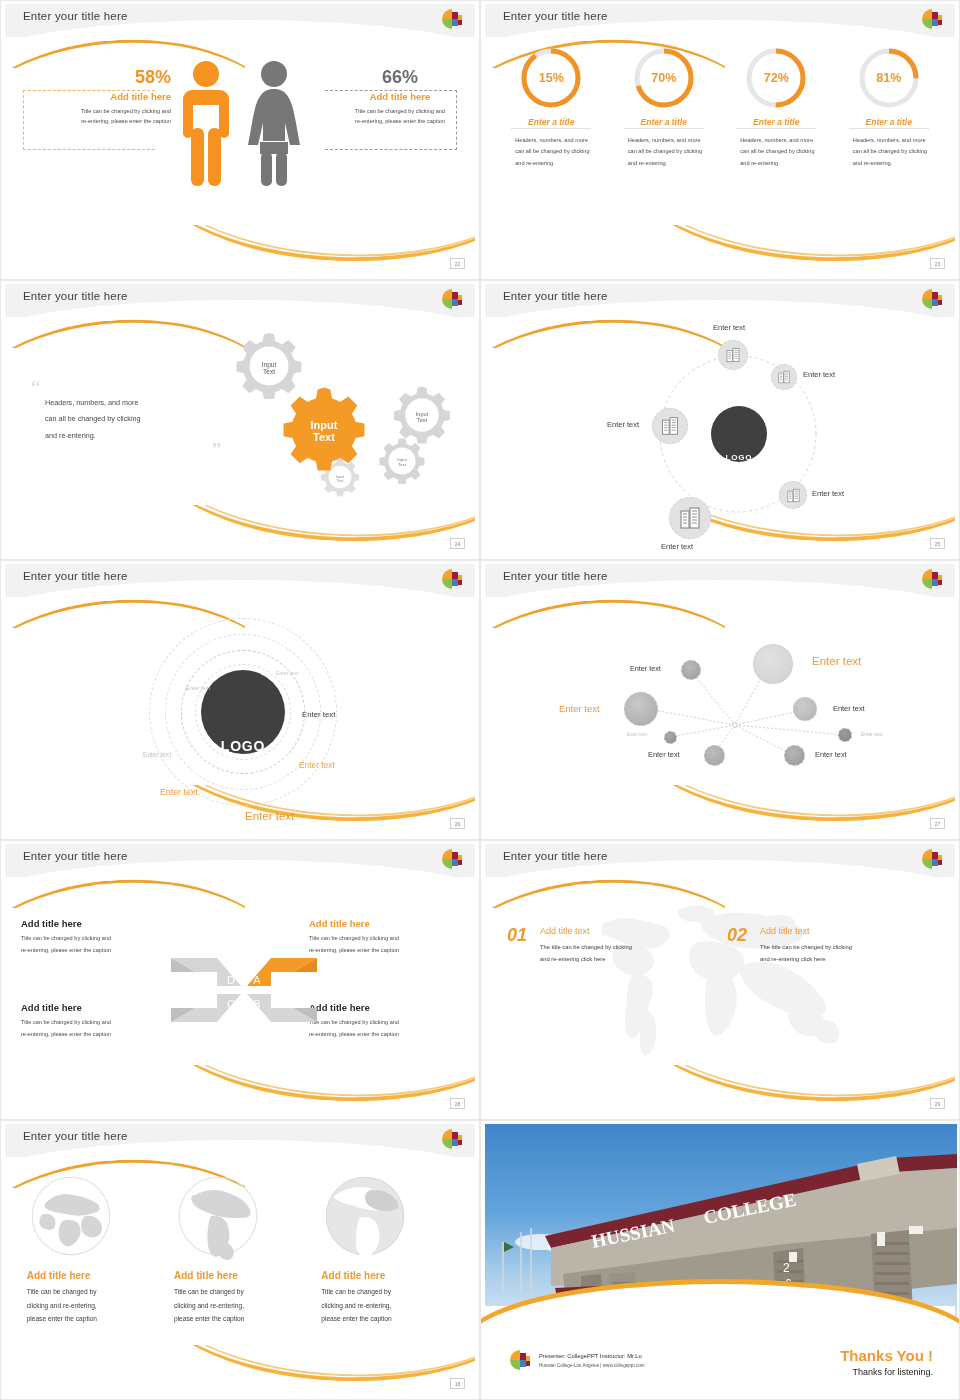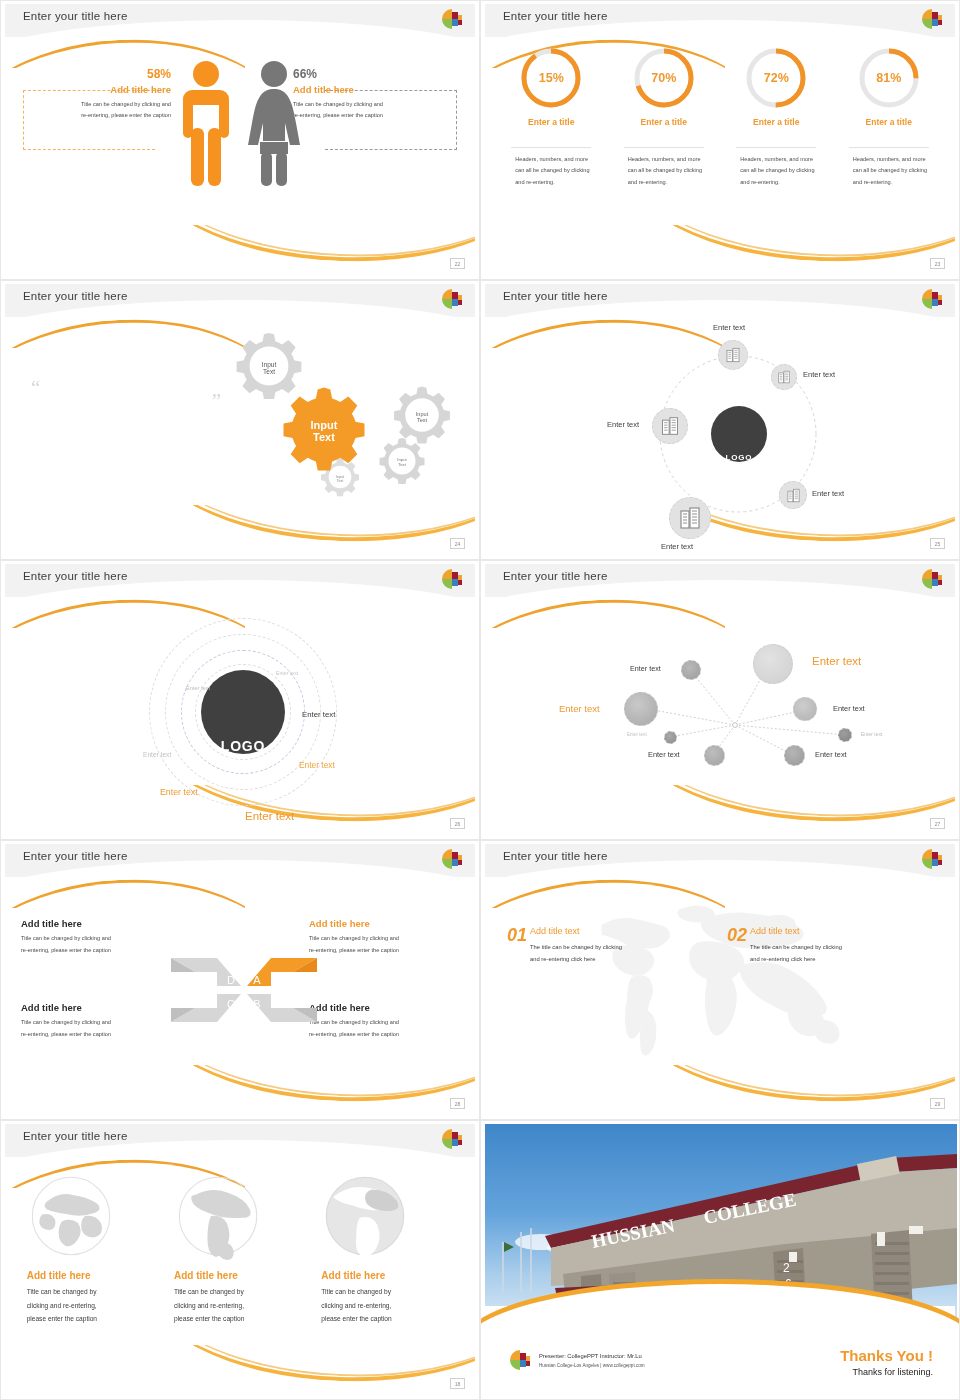--- a/index.html
+++ b/index.html
@@ -81,42 +81,42 @@
     font-size: 5px; color: #8a8a8a;
     display: flex; align-items: center; justify-content: center;
     z-index: 9;
   }
   .body { position: absolute; left:0; top:36px; width:100%; bottom:12px; z-index:5; }
 
   
   .s1-wrap { position:absolute; left:0; top:18px; width:100%; height:170px; }
   .s1-col { position:absolute; top:10px; width:150px; }
   .s1-left { left:16px; text-align:right; }
-  .s1-right { right:32px; text-align:left; }
-  .s1-pct { font-size:12px; font-weight:bold; line-height:1.1; }
+  .s1-right { right:0; text-align:center; }
+  .s1-pct { font-size:18px; font-weight:bold; line-height:1.1; }
   .s1-pct.or { color:#f39325; }
   .s1-pct.gy { color:#6e6e6e; }
   .s1-sub { font-size:9.5px; font-weight:bold; color:#f0992e; margin-top:3px; }
   .s1-desc { font-size:5.6px; color:#4a4a4a; line-height:1.9; margin-top:4px; }
   .s1-brk-l { position:absolute; left:18px; top:32px; width:132px; height:60px;
       border:1px dashed #f2b45c; border-right:none; }
   .s1-brk-r { position:absolute; right:18px; top:32px; width:132px; height:60px;
       border:1px dashed #9a9a9a; border-left:none; }
   .figs { position:absolute; left:50%; transform:translateX(-50%); top:0; display:flex; gap:10px; }
 
   
   .s2-row { position:absolute; top:6px; left:10px; right:10px;
       display:flex; justify-content:space-around; }
   .s2-item { width:96px; text-align:center; }
   .ring { position:relative; width:64px; height:64px; margin:0 auto; }
   .ring svg { display:block; }
   .ring-lbl { position:absolute; left:0; right:0; top:50%; transform:translateY(-50%);
       font-size:12.5px; font-weight:bold; color:#f0992e; }
   .s2-title { font-size:8.5px; font-weight:bold; color:#f0992e; margin-top:7px;
-      padding-bottom:20px; border-bottom:1px solid #e2e2e2; display:inline-block; width:80px;}
+      padding-bottom:1px; border-bottom:1px solid #e2e2e2; display:inline-block; width:80px;font-style:italic;}
   .s2-desc { font-size:5.6px; color:#4d4d4d; line-height:2.05; margin-top:6px;
       width:78px; margin-left:auto; margin-right:auto; text-align:left; padding-left:3px;}
 
   
   .quote-blk { position:absolute; left:26px; top:62px; width:190px; }
   .qmark { font-size:21px; color:#d8d8d8; font-family:"Liberation Serif",serif; line-height:0.6; }
   .qtext { font-size:7.2px; color:#4a4a4a; line-height:2.3; padding:0 14px; }
   .qmark.close { text-align:right; }
   .gear-area { position:absolute; right:24px; top:4px; width:230px; height:190px; }
   .gear { position:absolute; }
@@ -143,21 +143,21 @@
   
   .bf-cell { position:absolute; width:150px; }
   .bf-t { font-size:9.5px; font-weight:bold; color:#2b2b2b; margin-bottom:4px; }
   .bf-t.or { color:#f0992e; }
   .bf-d { font-size:5.6px; color:#4a4a4a; line-height:2.1; }
 
   
   .wmap { position:absolute; left:50%; top:12px; transform:translateX(-50%);
       width:330px; opacity:.5; }
   .num-row { position:absolute; top:46px; left:22px; right:12px; display:flex; gap:22px; }
-  .num-item { display:flex; gap:3px; width:198px; }
+  .num-item { display:flex; gap:13px; width:198px; }
   .bignum { font-size:18px; font-weight:bold; font-style:italic; color:#f0992e; line-height:1; }
   .num-t { font-size:9px; font-weight:normal; color:#f0992e; }
   .num-d { font-size:5.8px; color:#3c3c3c; line-height:2.1; margin-top:5px; }
 
   
   .gl-row { position:absolute; top:12px; left:14px; right:14px;
       display:flex; justify-content:space-around; }
   .gl-item { width:132px; }
   .gl-t { font-size:10px; font-weight:bold; color:#f0992e; margin-top:6px; }
   .gl-d { font-size:6.6px; color:#3c3c3c; line-height:2.05; margin-top:4px; }
@@ -330,20 +330,25 @@
           <rect x="17" y="7" width="4" height="5" fill="#f0a430"></rect>
           <rect x="17" y="12" width="4" height="5" fill="#9e1b32"></rect>
         </svg>
       </div>
       <div class="swoosh-tl"></div>
       <div class="swoosh-br"></div>
 
       <div class="body">
         <div class="quote-blk">
           <div class="qmark">“</div>
+          <div class="qtext">
+            <div>Headers, numbers, and more</div>
+            <div>can all be changed by clicking</div>
+            <div>and re-entering.</div>
+          </div>
           <div class="qmark close">”</div>
         </div>
 
         <div class="gear-area">
 
           <div class="gear" style="left:12px; top:6px;">
             <svg width="72" height="72" viewBox="0 0 100 100">
               <path fill="#d6d6d6" d="M50 4 l7 2 2 10 a36 36 0 0 1 9 4 l9-6 10 10 -6 9 a36 36 0 0 1 4 9 l10 2 0 14 -10 2 a36 36 0 0 1 -4 9 l6 9 -10 10 -9-6 a36 36 0 0 1 -9 4 l-2 10 -14 0 -2-10 a36 36 0 0 1 -9-4 l-9 6 -10-10 6-9 a36 36 0 0 1 -4-9 l-10-2 0-14 10-2 a36 36 0 0 1 4-9 l-6-9 10-10 9 6 a36 36 0 0 1 9-4 l2-10 z"></path>
               <circle cx="50" cy="50" r="27" fill="#ffffff"></circle>
             </svg>

